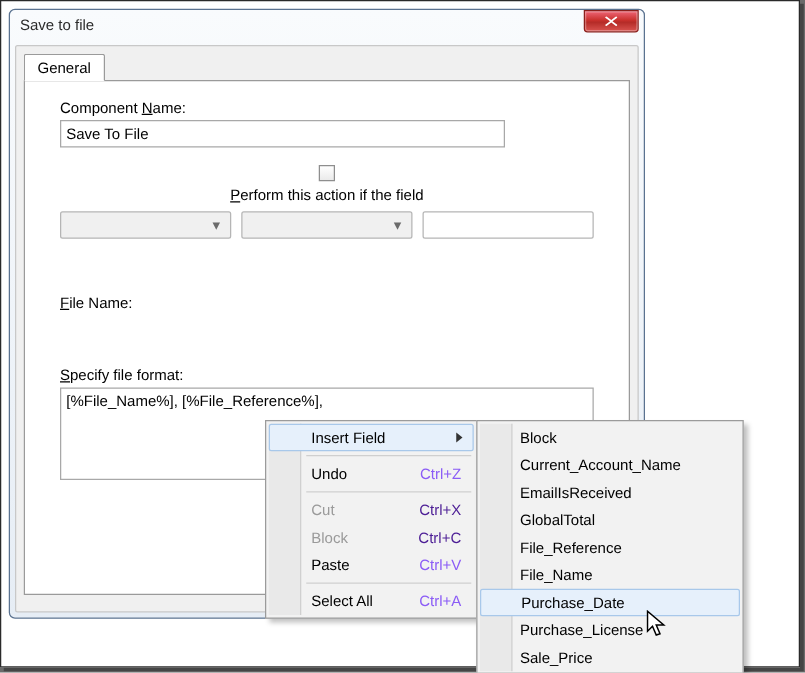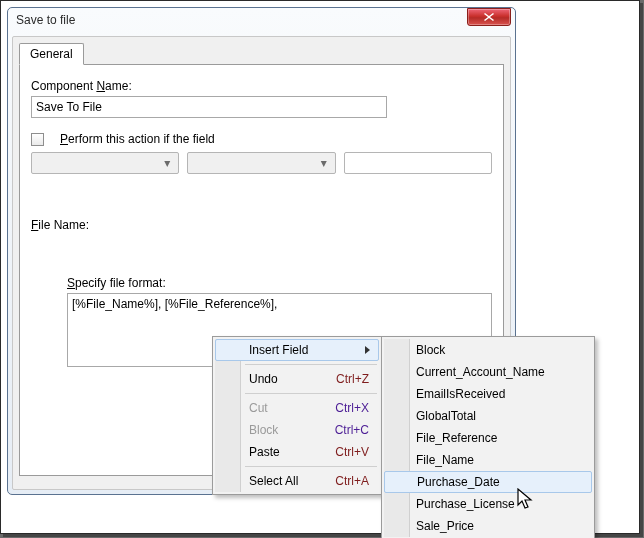--- a/index.html
+++ b/index.html
@@ -71,35 +71,35 @@
     padding: 3px 10px;
     border-radius: 2px 2px 0 0;
     font-size: 12px;
     position: relative;
     z-index: 2;
   }
   .tabpage {
     background: #fff;
     border: 1px solid #9a9a9a;
     height: 412px;
-    padding: 14px 11px;
+    padding: 14px 28px;
     position: relative;
   }
   .lbl { display: block; margin-bottom: 3px; }
   .underline { text-decoration: underline; }
   .text-input {
     width: 356px;
     height: 22px;
     border: 1px solid #a8a8a8;
     padding: 2px 4px;
     font: inherit;
     background: #fff;
   }
   .row { margin-bottom: 14px; }
-  .chk-row { display: flex; align-items: center; gap: 16px; margin-bottom: 6px;}
+  .chk-row { display: flex; align-items: center; gap: 4px; margin-bottom: 6px; flex-direction: column;}
   .chk {
     width: 13px; height: 13px;
     border: 1px solid #8e8e8e;
     background: linear-gradient(#fff,#eaeaea);
   }
   .triple { display: flex; gap: 8px; }
   .combo {
     flex: 1;
     height: 22px;
     border: 1px solid #b5b5b5;
@@ -171,21 +171,21 @@
   }
   .ctx-item {
     position:relative;
     padding: 4px 30px 4px 34px;
     white-space:nowrap;
     display:flex;
     align-items:center;
   }
   .ctx-item .shortcut {
     position:absolute; right:10px;
-    color:#7f1d1d;
+    color:#8b5cf6;
   }
   .ctx-item.disabled { color:#9a9a9a; }
   .ctx-item.disabled .shortcut { color:#4c1d95; }
   .ctx-sep {
     margin: 3px 2px 3px 30px;
     border-top:1px solid #cfcfcf;
   }
   .ctx-item .sub-arrow {
     position:absolute; right:8px;
     border-left:5px solid #333;
@@ -252,21 +252,21 @@
             </div>
           <div class="combo plain disabled"></div>
         </div>
 
         <div class="row">
           <label class="lbl">
             <span class="underline">F</span><span>ile Name:</span>
           </label>
         </div>
 
-        <div class="row" style="margin-top:44px;margin-left:36px;">
+        <div class="row" style="margin-top:44px;">
           <label class="lbl">
             <span class="underline">S</span><span>pecify file format:</span>
           </label>
           <textarea class="format-area" style="">[%File_Name%], [%File_Reference%],</textarea>
         </div>
 
       </div>
 
       <div class="help-btn">elp</div>
 

